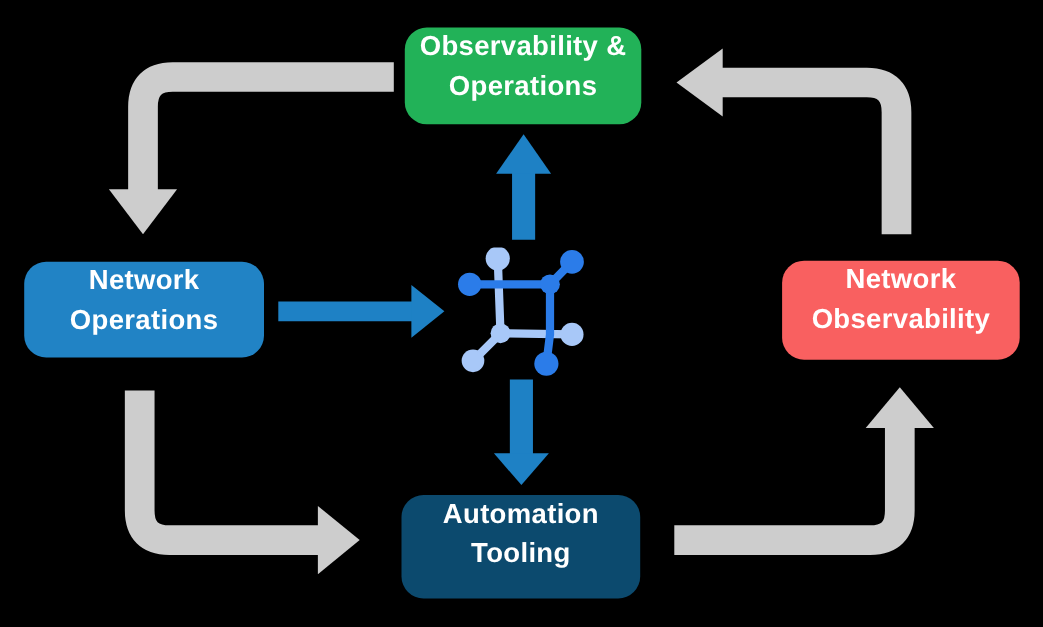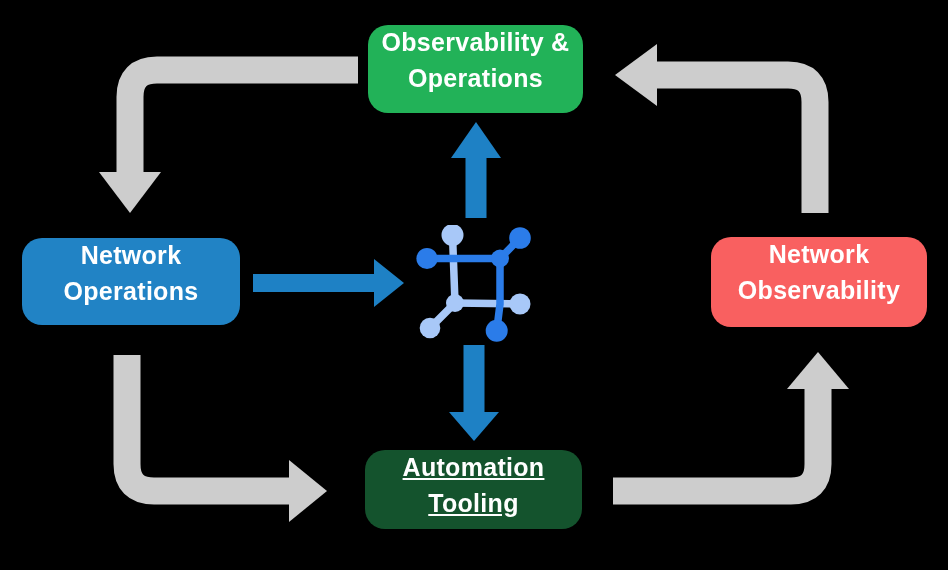--- a/index.html
+++ b/index.html
@@ -22,21 +22,21 @@
     color: #ffffff;
     font-size: 25px;
     font-weight: bold;
     letter-spacing: 0.3px;
     line-height: 1.42;
     text-align: center;
   }
   .node-observability { left: 368px; top: 25px;  width: 215px; height: 88px; background: #22b258; }
   .node-operations    { left: 22px;  top: 238px; width: 218px; height: 87px; background: #2183c5; }
   .node-infrastructure{ left: 711px; top: 237px; width: 216px; height: 90px; background: #f96060; }
-  .node-automation    { left: 365px; top: 450px; width: 217px; height: 79px; background: #14532d; text-decoration: underline; }
+  .node-automation    { left: 365px; top: 450px; width: 217px; height: 94px; background: #0c4a6e; }
   .icon-svg { position: absolute; left: 415px; top: 225px; }
 </style>
 </head>
 <body>
 
 <div class="canvas">
 
   <svg class="layer" width="948" height="570" viewBox="0 0 948 570">
 
     <g>

